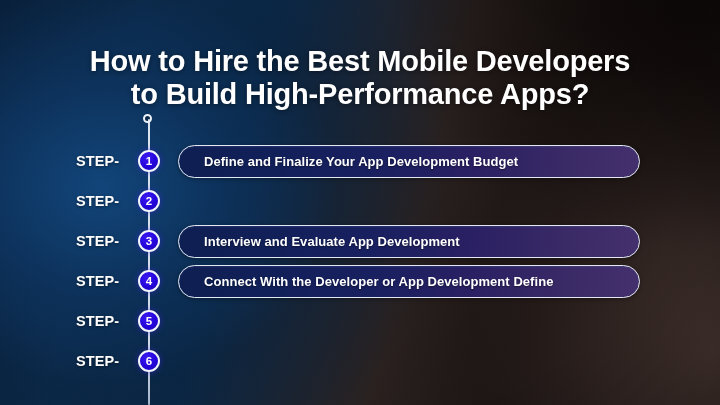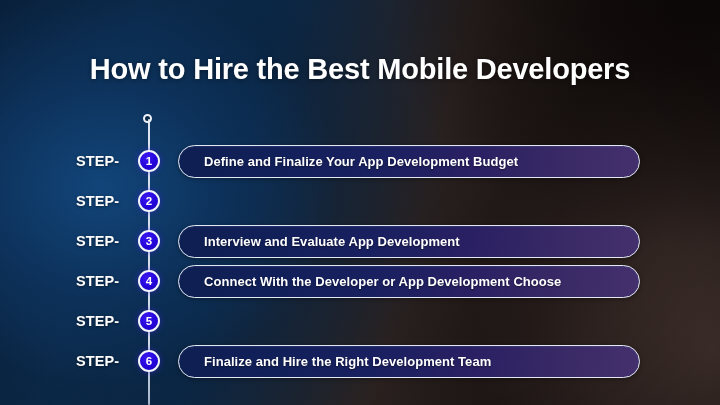--- a/index.html
+++ b/index.html
@@ -71,21 +71,20 @@
     left: 0;
     top: 45px;
     width: 720px;
     text-align: center;
     color: #ffffff;
     font-size: 29px;
     font-weight: bold;
     line-height: 33px;
     letter-spacing: -0.2px;
     text-shadow: 0 1px 5px rgba(0,0,0,0.45);
-    margin-top: 8px;
   }
   .title .line { display: block; white-space: nowrap; }
 
   
   .spine {
     position: absolute;
     left: 148px;
     top: 119px;
     width: 2px;
     height: 286px;
@@ -189,20 +188,21 @@
 <div id="poster">
 
   <div class="bg-layer bg-base"></div>
   <div class="bg-layer bg-blue-glow"></div>
   <div class="bg-layer bg-warm-right"></div>
   <div class="bg-layer bg-dark-topright"></div>
   <div class="bg-layer bg-vignette"></div>
 
   <div class="title">
     <span class="line">How to Hire the Best Mobile Developers</span>
+    <span class="line">to Build High-Performance Apps?</span>
   </div>
 
   <div class="spine-cap"></div>
   <div class="spine"></div>
 
   <div class="steps">
 
     <div class="step-row">
       <div class="step-label">STEP-</div>
       <div class="step-badge">1</div>
@@ -221,31 +221,28 @@
       <div class="step-badge">3</div>
       <div class="step-pill">
         <div class="step-text">Interview and Evaluate App Development</div>
       </div>
     </div>
 
     <div class="step-row">
       <div class="step-label">STEP-</div>
       <div class="step-badge">4</div>
       <div class="step-pill">
-        <div class="step-text">Connect With the Developer or App Development Choose</div>
+        <div class="step-text">Connect With the Developer or App Development Define</div>
       </div>
     </div>
 
     <div class="step-row">
       <div class="step-label">STEP-</div>
       <div class="step-badge">5</div>
     </div>
 
     <div class="step-row">
       <div class="step-label">STEP-</div>
       <div class="step-badge">6</div>
-      <div class="step-pill">
-        <div class="step-text">Finalize and Hire the Right Development Team</div>
-      </div>
     </div>
 
   </div>
 </div>
 
 </body></html>

